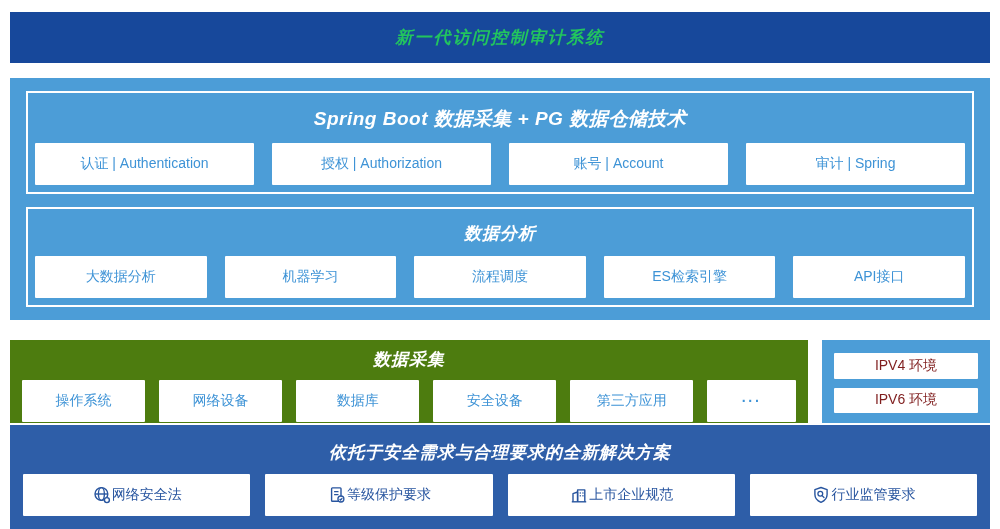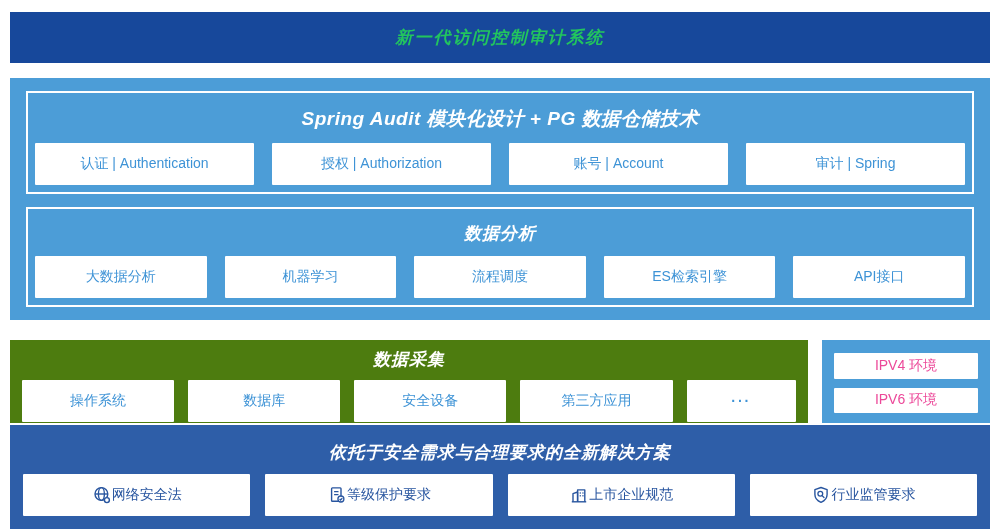--- a/index.html
+++ b/index.html
@@ -63,21 +63,21 @@
 
   .env-box {
     width: 168px; flex: 0 0 168px;
     background: #4c9dd7;
     padding: 13px 12px 10px;
     display: flex; flex-direction: column; gap: 9px;
   }
   .env-cell {
     flex: 1; background: #ffffff; border-radius: 1px;
     display: flex; align-items: center; justify-content: center;
-    color: #ec4899; font-size: 14px;
+    color: #7f1d1d; font-size: 14px;
   }
 
   
   .solution {
     margin-top: 2px;
     background: #2e5ea8;
     padding: 10px 13px 18px;
   }
   .solution .sub-title { padding: 6px 0 10px; }
   .solution .cell-row { gap: 15px; }
@@ -90,21 +90,21 @@
 
 <div class="page">
 
   <div class="banner">
     <span class="banner-title">新一代访问控制审计系统</span>
   </div>
 
   <div class="platform">
 
     <div class="sub-box">
-      <div class="sub-title en">Spring Audit 模块化设计 + PG 数据仓储技术</div>
+      <div class="sub-title en">Spring Boot 数据采集 + PG 数据仓储技术</div>
       <div class="cell-row">
         <div class="cell">认证 | Authentication</div>
         <div class="cell">授权 | Authorization</div>
         <div class="cell">账号 | Account</div>
         <div class="cell">审计 | Spring</div>
       </div>
     </div>
 
     <div class="sub-box">
       <div class="sub-title">数据分析</div>
@@ -118,20 +118,21 @@
     </div>
 
   </div>
 
   <div class="mid-row">
 
     <div class="collection">
       <div class="sub-title">数据采集</div>
       <div class="cell-row">
         <div class="cell">操作系统</div>
+        <div class="cell">网络设备</div>
         <div class="cell">数据库</div>
         <div class="cell">安全设备</div>
         <div class="cell">第三方应用</div>
         <div class="cell narrow">···</div>
       </div>
     </div>
 
     <div class="env-box">
       <div class="env-cell">IPV4 环境</div>
       <div class="env-cell">IPV6 环境</div>

